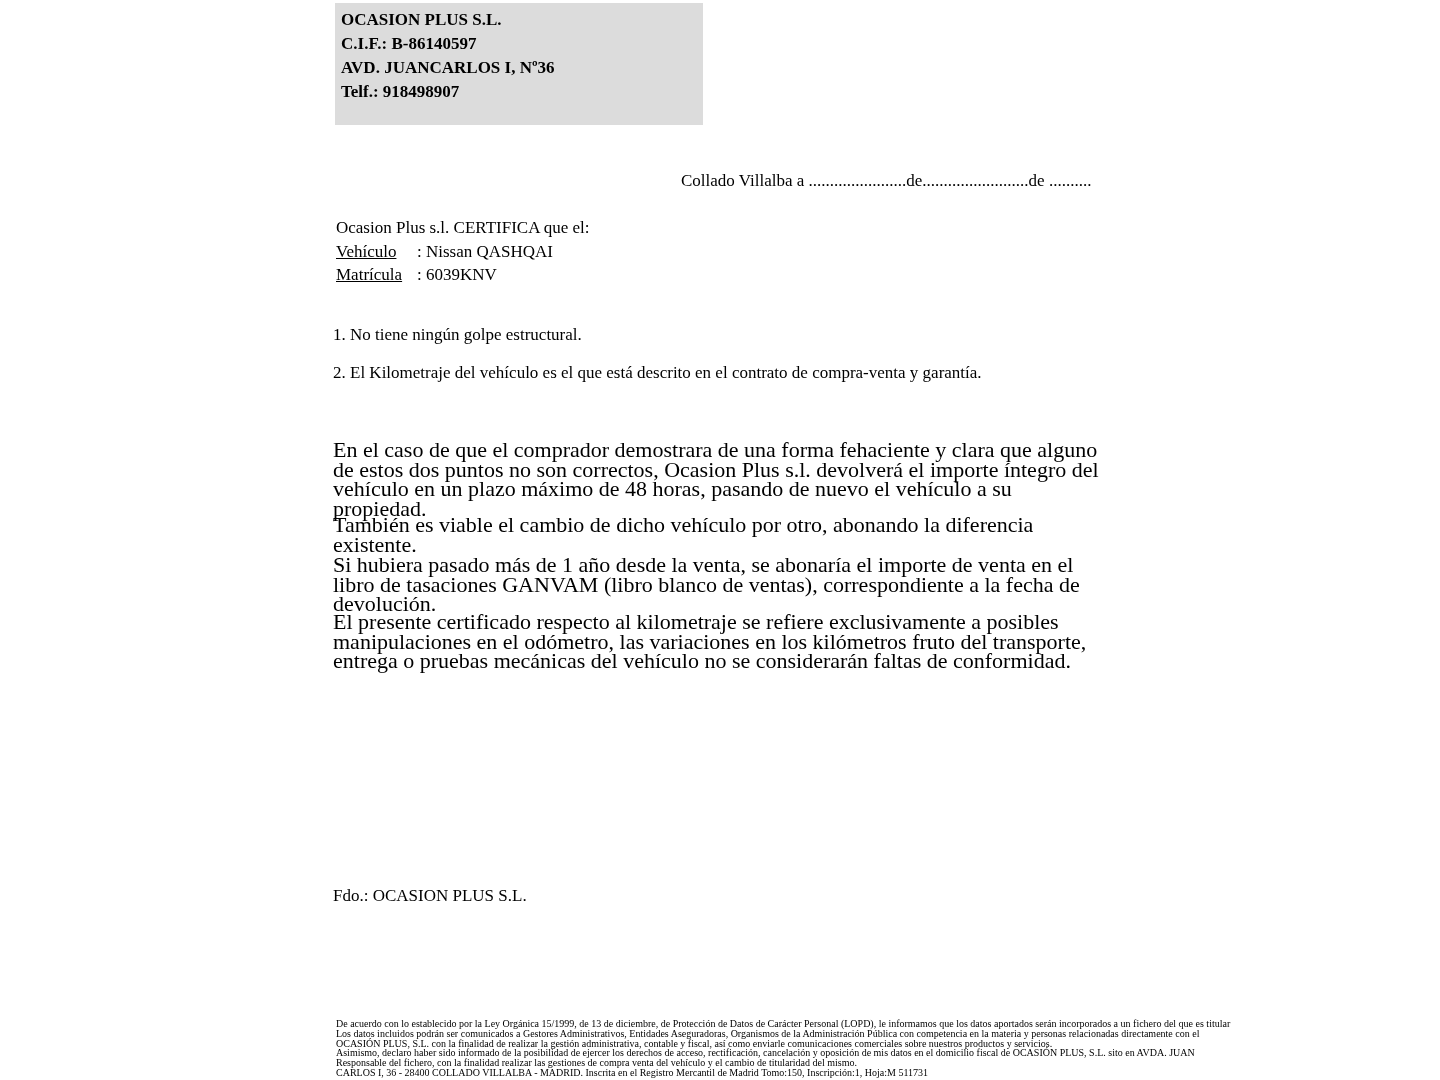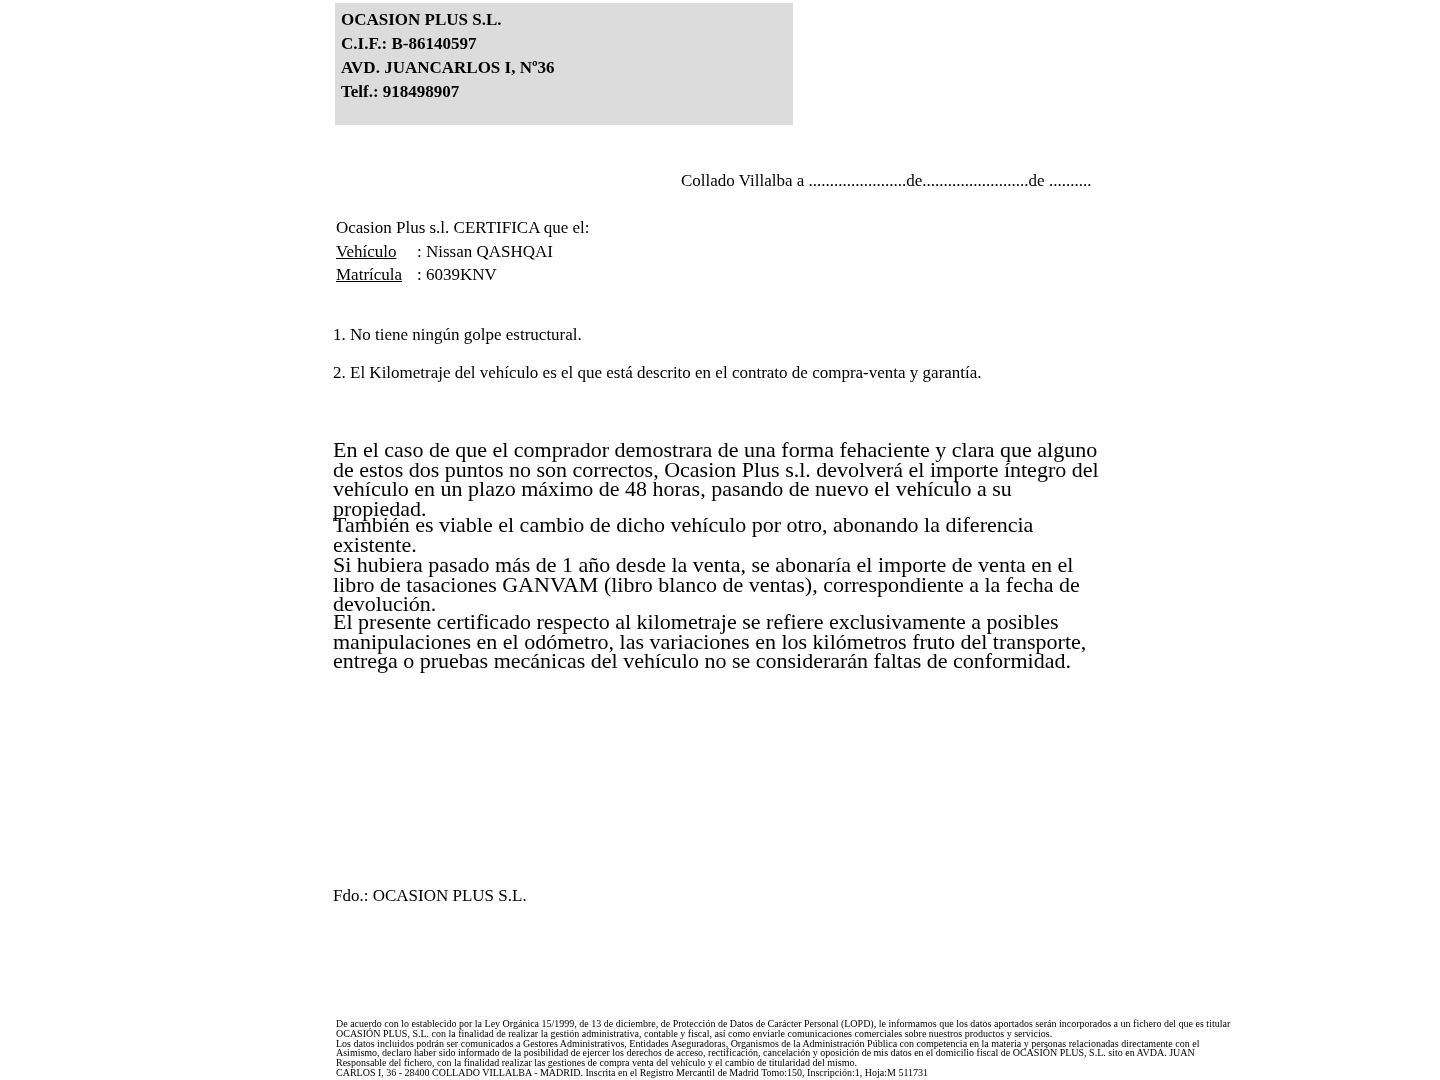--- a/index.html
+++ b/index.html
@@ -9,21 +9,21 @@
     font-family: "Liberation Serif", serif;
     color: #000000;
     position: relative;
     overflow: hidden;
   }
   .page { position: absolute; inset: 0; }
 
   .header-box {
     position: absolute;
     left: 335px; top: 3px;
-    width: 458px; height: 122px;
+    width: 368px; height: 122px;
     padding: 5px 0 0 6px;
   }
   .header-box .hline {
     font-weight: bold;
     font-size: 17px;
     line-height: 24px;
     white-space: nowrap;
   }
 
   .date-line {
@@ -110,20 +110,20 @@
 
   <div class="para para-1">En el caso de que el comprador demostrara de una forma fehaciente y clara que alguno de estos dos puntos no son correctos, Ocasion Plus s.l. devolverá el importe íntegro del vehículo en un plazo máximo de 48 horas, pasando de nuevo el vehículo a su propiedad.</div>
   <div class="para para-2">También es viable el cambio de dicho vehículo por otro, abonando la diferencia existente.</div>
   <div class="para para-3">Si hubiera pasado más de 1 año desde la venta, se abonaría el importe de venta en el libro de tasaciones GANVAM (libro blanco de ventas), correspondiente a la fecha de devolución.</div>
   <div class="para para-4">El presente certificado respecto al kilometraje se refiere exclusivamente a posibles manipulaciones en el odómetro, las variaciones en los kilómetros fruto del transporte, entrega o pruebas mecánicas del vehículo no se considerarán faltas de conformidad.</div>
 
   <div class="signature">Fdo.: OCASION PLUS S.L.</div>
 
   <div class="legal">
     <div class="lline">De acuerdo con lo establecido por la Ley Orgánica 15/1999, de 13 de diciembre, de Protección de Datos de Carácter Personal (LOPD), le informamos que los datos aportados serán incorporados a un fichero del que es titular</div>
+    <div class="lline">Los datos incluidos podrán ser comunicados a Gestores Administrativos, Entidades Aseguradoras, Organismos de la Administración Pública con competencia en la materia y personas relacionadas directamente con el</div>
     <div class="lline">OCASIÓN PLUS, S.L. con la finalidad de realizar la gestión administrativa, contable y fiscal, así como enviarle comunicaciones comerciales sobre nuestros productos y servicios.</div>
-    <div class="lline">Los datos incluidos podrán ser comunicados a Gestores Administrativos, Entidades Aseguradoras, Organismos de la Administración Pública con competencia en la materia y personas relacionadas directamente con el</div>
     <div class="lline">Asimismo, declaro haber sido informado de la posibilidad de ejercer los derechos de acceso, rectificación, cancelación y oposición de mis datos en el domicilio fiscal de OCASIÓN PLUS, S.L. sito en AVDA. JUAN</div>
     <div class="lline">Responsable del fichero, con la finalidad realizar las gestiones de compra venta del vehículo y el cambio de titularidad del mismo.</div>
     <div class="lline">CARLOS I, 36 - 28400 COLLADO VILLALBA - MADRID. Inscrita en el Registro Mercantil de Madrid Tomo:150, Inscripción:1, Hoja:M 511731</div>
   </div>
 
 </div>
 
 </body></html>

